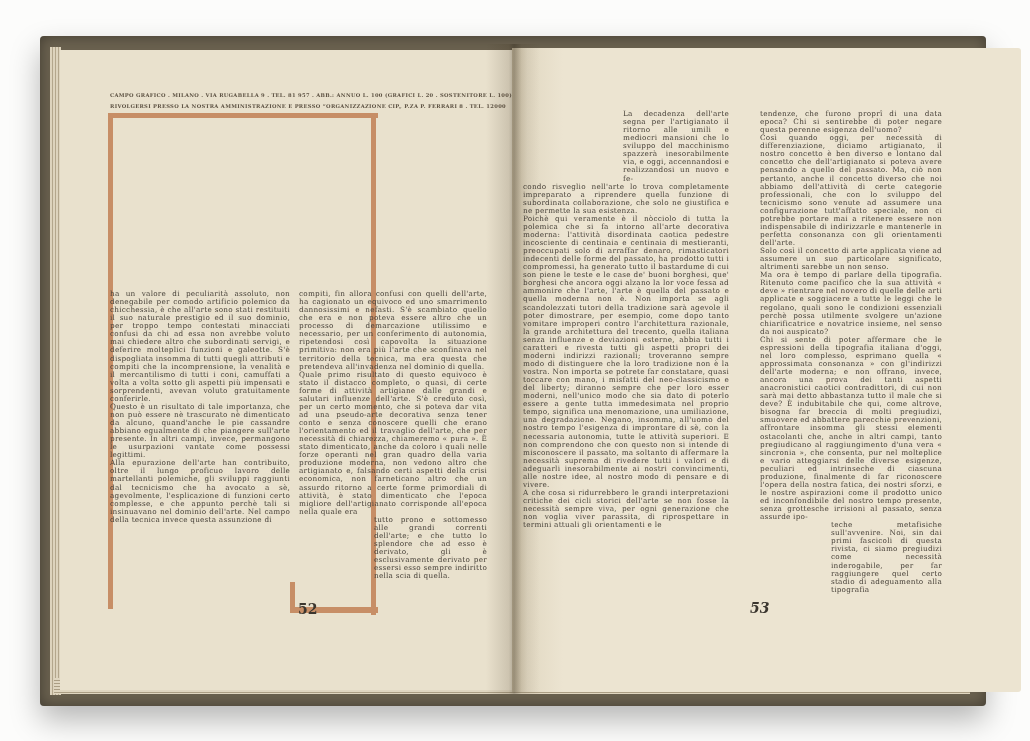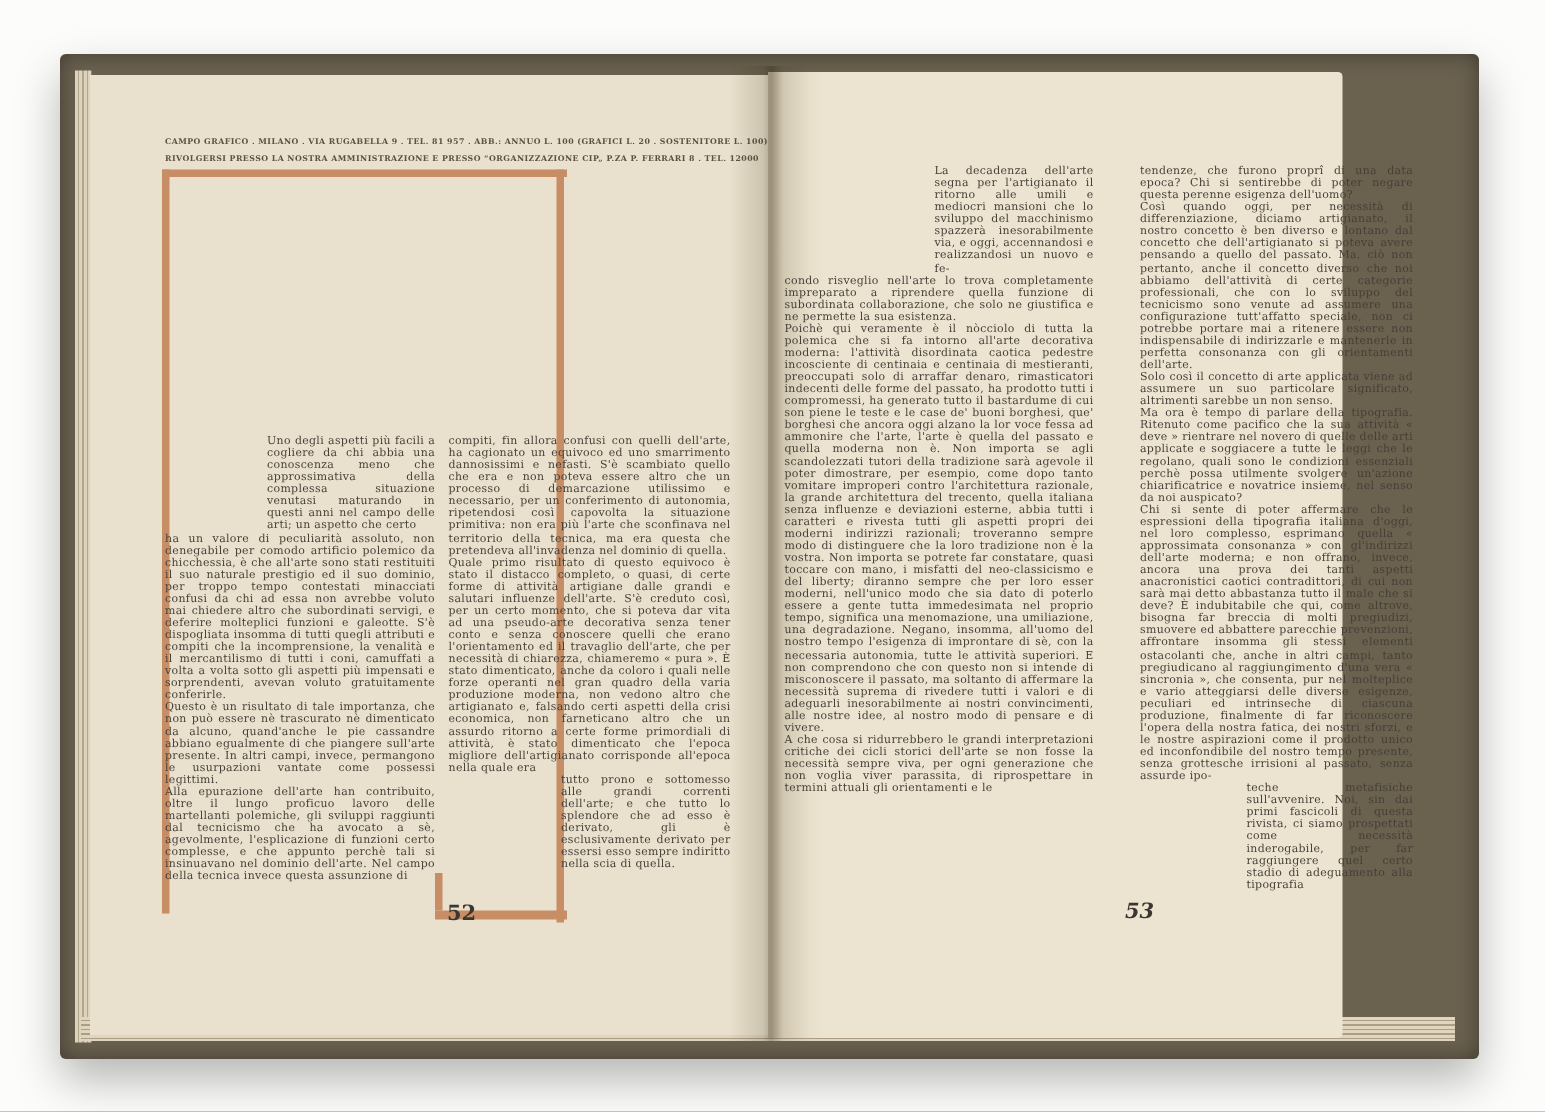--- a/index.html
+++ b/index.html
@@ -8,22 +8,22 @@
   .book{position:absolute;left:40px;top:36px;width:946px;height:670px;background:#6a614f;
         border-radius:4px;box-shadow:0 14px 30px rgba(0,0,0,.28), inset 0 0 14px rgba(0,0,0,.38);}
   .edge-left{position:absolute;left:50px;top:47px;width:11px;height:648px;
         background:repeating-linear-gradient(90deg,#ddd3bd 0 2px,#b3a68c 2px 3px);}
   .edge-bottom{position:absolute;left:54px;top:678px;width:916px;height:16px;
         background:repeating-linear-gradient(180deg,#e0d6c0 0 2px,#ab9e84 2px 3px);}
   .page{position:absolute;}
   .page-left{left:60px;top:50px;width:452px;height:640px;
         background:linear-gradient(90deg,#e6decа 0%,#e9e1cd 8%,#eae2cf 70%,#ddd3bb 96%,#cfc3a8 100%);
         background-color:#e9e1cd;}
-  .page-right{left:512px;top:48px;width:383px;height:644px;border-radius:0 3px 3px 0;
-        background:linear-gradient(90deg,#c9bda2 0%,#e2d9c3 3%,#ece4d1 10%,#ece4d1 100%);}
+  .page-right{left:512px;top:48px;width:489px;height:644px;border-radius:0 3px 3px 0;
+        background:linear-gradient(90deg,#c9bda2 0%,#e2d9c3 3%,#ece4d1 10%,#ece4d1 100%);padding-left:20px;}
   .gutter{position:absolute;left:486px;top:44px;width:54px;height:650px;pointer-events:none;
         background:linear-gradient(90deg,rgba(60,45,25,0) 0%,rgba(60,45,25,.16) 42%,rgba(35,26,12,.30) 52%,rgba(60,45,25,.10) 66%,rgba(60,45,25,0) 100%);}
   .masthead{position:absolute;left:50px;top:40px;width:420px;color:#5c5142;
         font-size:5.2px;line-height:11px;letter-spacing:.32px;font-weight:bold;}
   .frame{position:absolute;background:#c78e66;z-index:0;}
   .frame-top{left:48px;top:63px;width:270px;height:5px;}
   .frame-left{left:48px;top:63px;width:5px;height:496px;}
   .frame-right{left:311px;top:63px;width:5px;height:502px;}
   .frame-bottom{left:230px;top:557px;width:88px;height:6px;}
   .frame-riser{left:230px;top:532px;width:5px;height:25px;}
@@ -60,21 +60,20 @@
     </div>
 
     <div class="frame frame-top"></div>
     <div class="frame frame-left"></div>
     <div class="frame frame-right"></div>
     <div class="frame frame-riser"></div>
     <div class="frame frame-bottom"></div>
 
 
     <div class="col col-a">
-      <div class="body-text indent-a">Uno degli aspetti più facili a cogliere da chi abbia una conoscenza meno che approssimativa della complessa situazione venutasi maturando in questi anni nel campo delle arti; un aspetto che certo</div>
       <div class="body-text">ha un valore di peculiarità assoluto, non denegabile per comodo artificio polemico da chicchessia, è che all'arte sono stati restituiti il suo naturale prestigio ed il suo dominio, per troppo tempo contestati minacciati confusi da chi ad essa non avrebbe voluto mai chiedere altro che subordinati servigi, e deferire molteplici funzioni e galeotte. S'è dispogliata insomma di tutti quegli attributi e compiti che la incomprensione, la venalità e il mercantilismo di tutti i coni, camuffati a volta a volta sotto gli aspetti più impensati e sorprendenti, avevan voluto gratuitamente conferirle.
 Questo è un risultato di tale importanza, che non può essere nè trascurato nè dimenticato da alcuno, quand'anche le pie cassandre abbiano egualmente di che piangere sull'arte presente. In altri campi, invece, permangono le usurpazioni vantate come possessi legittimi.
 Alla epurazione dell'arte han contribuito, oltre il lungo proficuo lavoro delle martellanti polemiche, gli sviluppi raggiunti dal tecnicismo che ha avocato a sè, agevolmente, l'esplicazione di funzioni certo complesse, e che appunto perchè tali si insinuavano nel dominio dell'arte. Nel campo della tecnica invece questa assunzione di</div>
     </div>
 
     <div class="col col-b">
       <div class="body-text">compiti, fin allora confusi con quelli dell'arte, ha cagionato un equivoco ed uno smarrimento dannosissimi e nefasti. S'è scambiato quello che era e non poteva essere altro che un processo di demarcazione utilissimo e necessario, per un conferimento di autonomia, ripetendosi così capovolta la situazione primitiva: non era più l'arte che sconfinava nel territorio della tecnica, ma era questa che pretendeva all'invadenza nel dominio di quella.
 Quale primo risultato di questo equivoco è stato il distacco completo, o quasi, di certe forme di attività artigiane dalle grandi e salutari influenze dell'arte. S'è creduto così, per un certo momento, che si poteva dar vita ad una pseudo-arte decorativa senza tener conto e senza conoscere quelli che erano l'orientamento ed il travaglio dell'arte, che per necessità di chiarezza, chiameremo « pura ». È stato dimenticato, anche da coloro i quali nelle forze operanti nel gran quadro della varia produzione moderna, non vedono altro che artigianato e, falsando certi aspetti della crisi economica, non farneticano altro che un assurdo ritorno a certe forme primordiali di attività, è stato dimenticato che l'epoca migliore dell'artigianato corrisponde all'epoca nella quale era</div>
       <div class="body-text indent-b">tutto prono e sottomesso alle grandi correnti dell'arte; e che tutto lo splendore che ad esso è derivato, gli è esclusivamente derivato per essersi esso sempre indiritto nella scia di quella.</div>
     </div>
@@ -89,20 +88,20 @@
 Poichè qui veramente è il nòcciolo di tutta la polemica che si fa intorno all'arte decorativa moderna: l'attività disordinata caotica pedestre incosciente di centinaia e centinaia di mestieranti, preoccupati solo di arraffar denaro, rimasticatori indecenti delle forme del passato, ha prodotto tutti i compromessi, ha generato tutto il bastardume di cui son piene le teste e le case de' buoni borghesi, que' borghesi che ancora oggi alzano la lor voce fessa ad ammonire che l'arte, l'arte è quella del passato e quella moderna non è. Non importa se agli scandolezzati tutori della tradizione sarà agevole il poter dimostrare, per esempio, come dopo tanto vomitare improperi contro l'architettura razionale, la grande architettura del trecento, quella italiana senza influenze e deviazioni esterne, abbia tutti i caratteri e rivesta tutti gli aspetti propri dei moderni indirizzi razionali; troveranno sempre modo di distinguere che la loro tradizione non è la vostra. Non importa se potrete far constatare, quasi toccare con mano, i misfatti del neo-classicismo e del liberty; diranno sempre che per loro esser moderni, nell'unico modo che sia dato di poterlo essere a gente tutta immedesimata nel proprio tempo, significa una menomazione, una umiliazione, una degradazione. Negano, insomma, all'uomo del nostro tempo l'esigenza di improntare di sè, con la necessaria autonomia, tutte le attività superiori. E non comprendono che con questo non si intende di misconoscere il passato, ma soltanto di affermare la necessità suprema di rivedere tutti i valori e di adeguarli inesorabilmente ai nostri convincimenti, alle nostre idee, al nostro modo di pensare e di vivere.
 A che cosa si ridurrebbero le grandi interpretazioni critiche dei cicli storici dell'arte se non fosse la necessità sempre viva, per ogni generazione che non voglia viver parassita, di riprospettare in termini attuali gli orientamenti e le</div>
     </div>
 
     <div class="col col-d">
       <div class="body-text">tendenze, che furono proprî di una data epoca? Chi si sentirebbe di poter negare questa perenne esigenza dell'uomo?
 Così quando oggi, per necessità di differenziazione, diciamo artigianato, il nostro concetto è ben diverso e lontano dal concetto che dell'artigianato si poteva avere pensando a quello del passato. Ma, ciò non pertanto, anche il concetto diverso che noi abbiamo dell'attività di certe categorie professionali, che con lo sviluppo del tecnicismo sono venute ad assumere una configurazione tutt'affatto speciale, non ci potrebbe portare mai a ritenere essere non indispensabile di indirizzarle e mantenerle in perfetta consonanza con gli orientamenti dell'arte.
 Solo così il concetto di arte applicata viene ad assumere un suo particolare significato, altrimenti sarebbe un non senso.
 Ma ora è tempo di parlare della tipografia. Ritenuto come pacifico che la sua attività « deve » rientrare nel novero di quelle delle arti applicate e soggiacere a tutte le leggi che le regolano, quali sono le condizioni essenziali perchè possa utilmente svolgere un'azione chiarificatrice e novatrice insieme, nel senso da noi auspicato?
 Chi si sente di poter affermare che le espressioni della tipografia italiana d'oggi, nel loro complesso, esprimano quella « approssimata consonanza » con gl'indirizzi dell'arte moderna; e non offrano, invece, ancora una prova dei tanti aspetti anacronistici caotici contradittori, di cui non sarà mai detto abbastanza tutto il male che si deve? È indubitabile che qui, come altrove, bisogna far breccia di molti pregiudizi, smuovere ed abbattere parecchie prevenzioni, affrontare insomma gli stessi elementi ostacolanti che, anche in altri campi, tanto pregiudicano al raggiungimento d'una vera « sincronia », che consenta, pur nel molteplice e vario atteggiarsi delle diverse esigenze, peculiari ed intrinseche di ciascuna produzione, finalmente di far riconoscere l'opera della nostra fatica, dei nostri sforzi, e le nostre aspirazioni come il prodotto unico ed inconfondibile del nostro tempo presente, senza grottesche irrisioni al passato, senza assurde ipo-</div>
-      <div class="body-text indent-d">teche metafisiche sull'avvenire. Noi, sin dai primi fascicoli di questa rivista, ci siamo prospettati come necessità inderogabile, per far raggiungere quel certo stadio di adeguamento alla tipografia</div>
+      <div class="body-text indent-d">teche metafisiche sull'avvenire. Noi, sin dai primi fascicoli di questa rivista, ci siamo pregiudizi come necessità inderogabile, per far raggiungere quel certo stadio di adeguamento alla tipografia</div>
     </div>
 
     <div class="pagenum pagenum-right">53</div>
   </div>
 
   <div class="gutter"></div>
 </div>
 
 </body></html>

